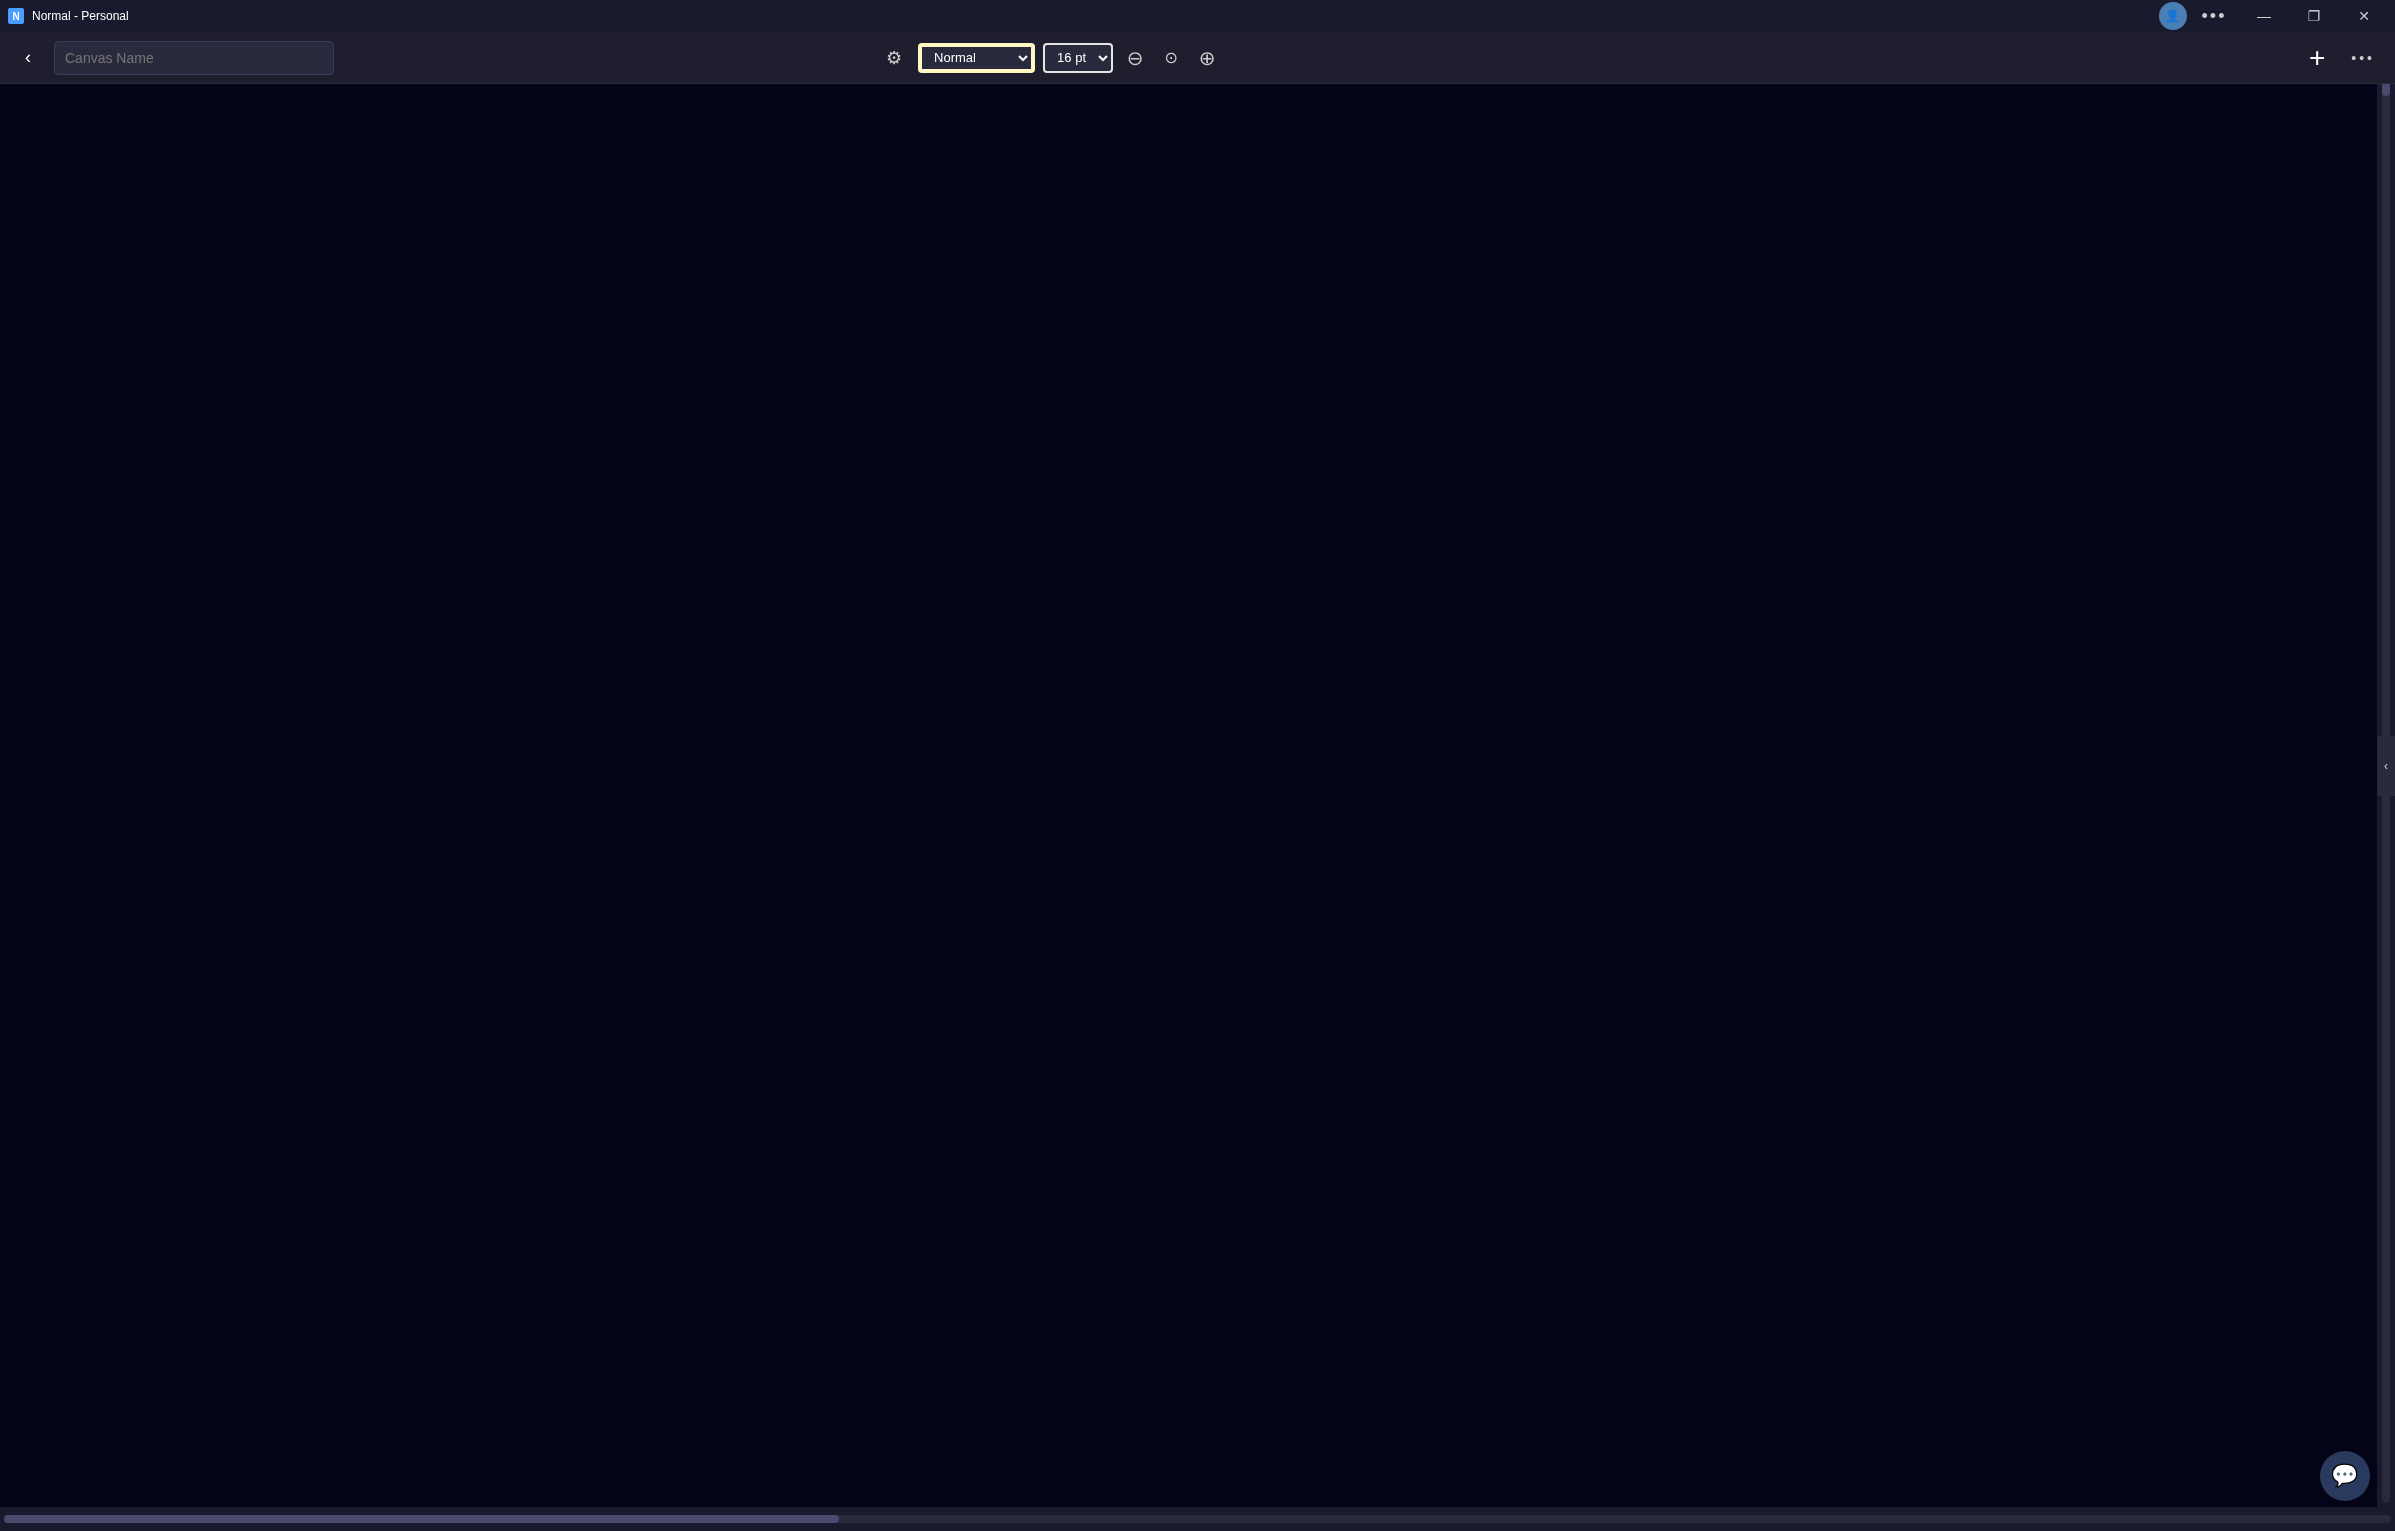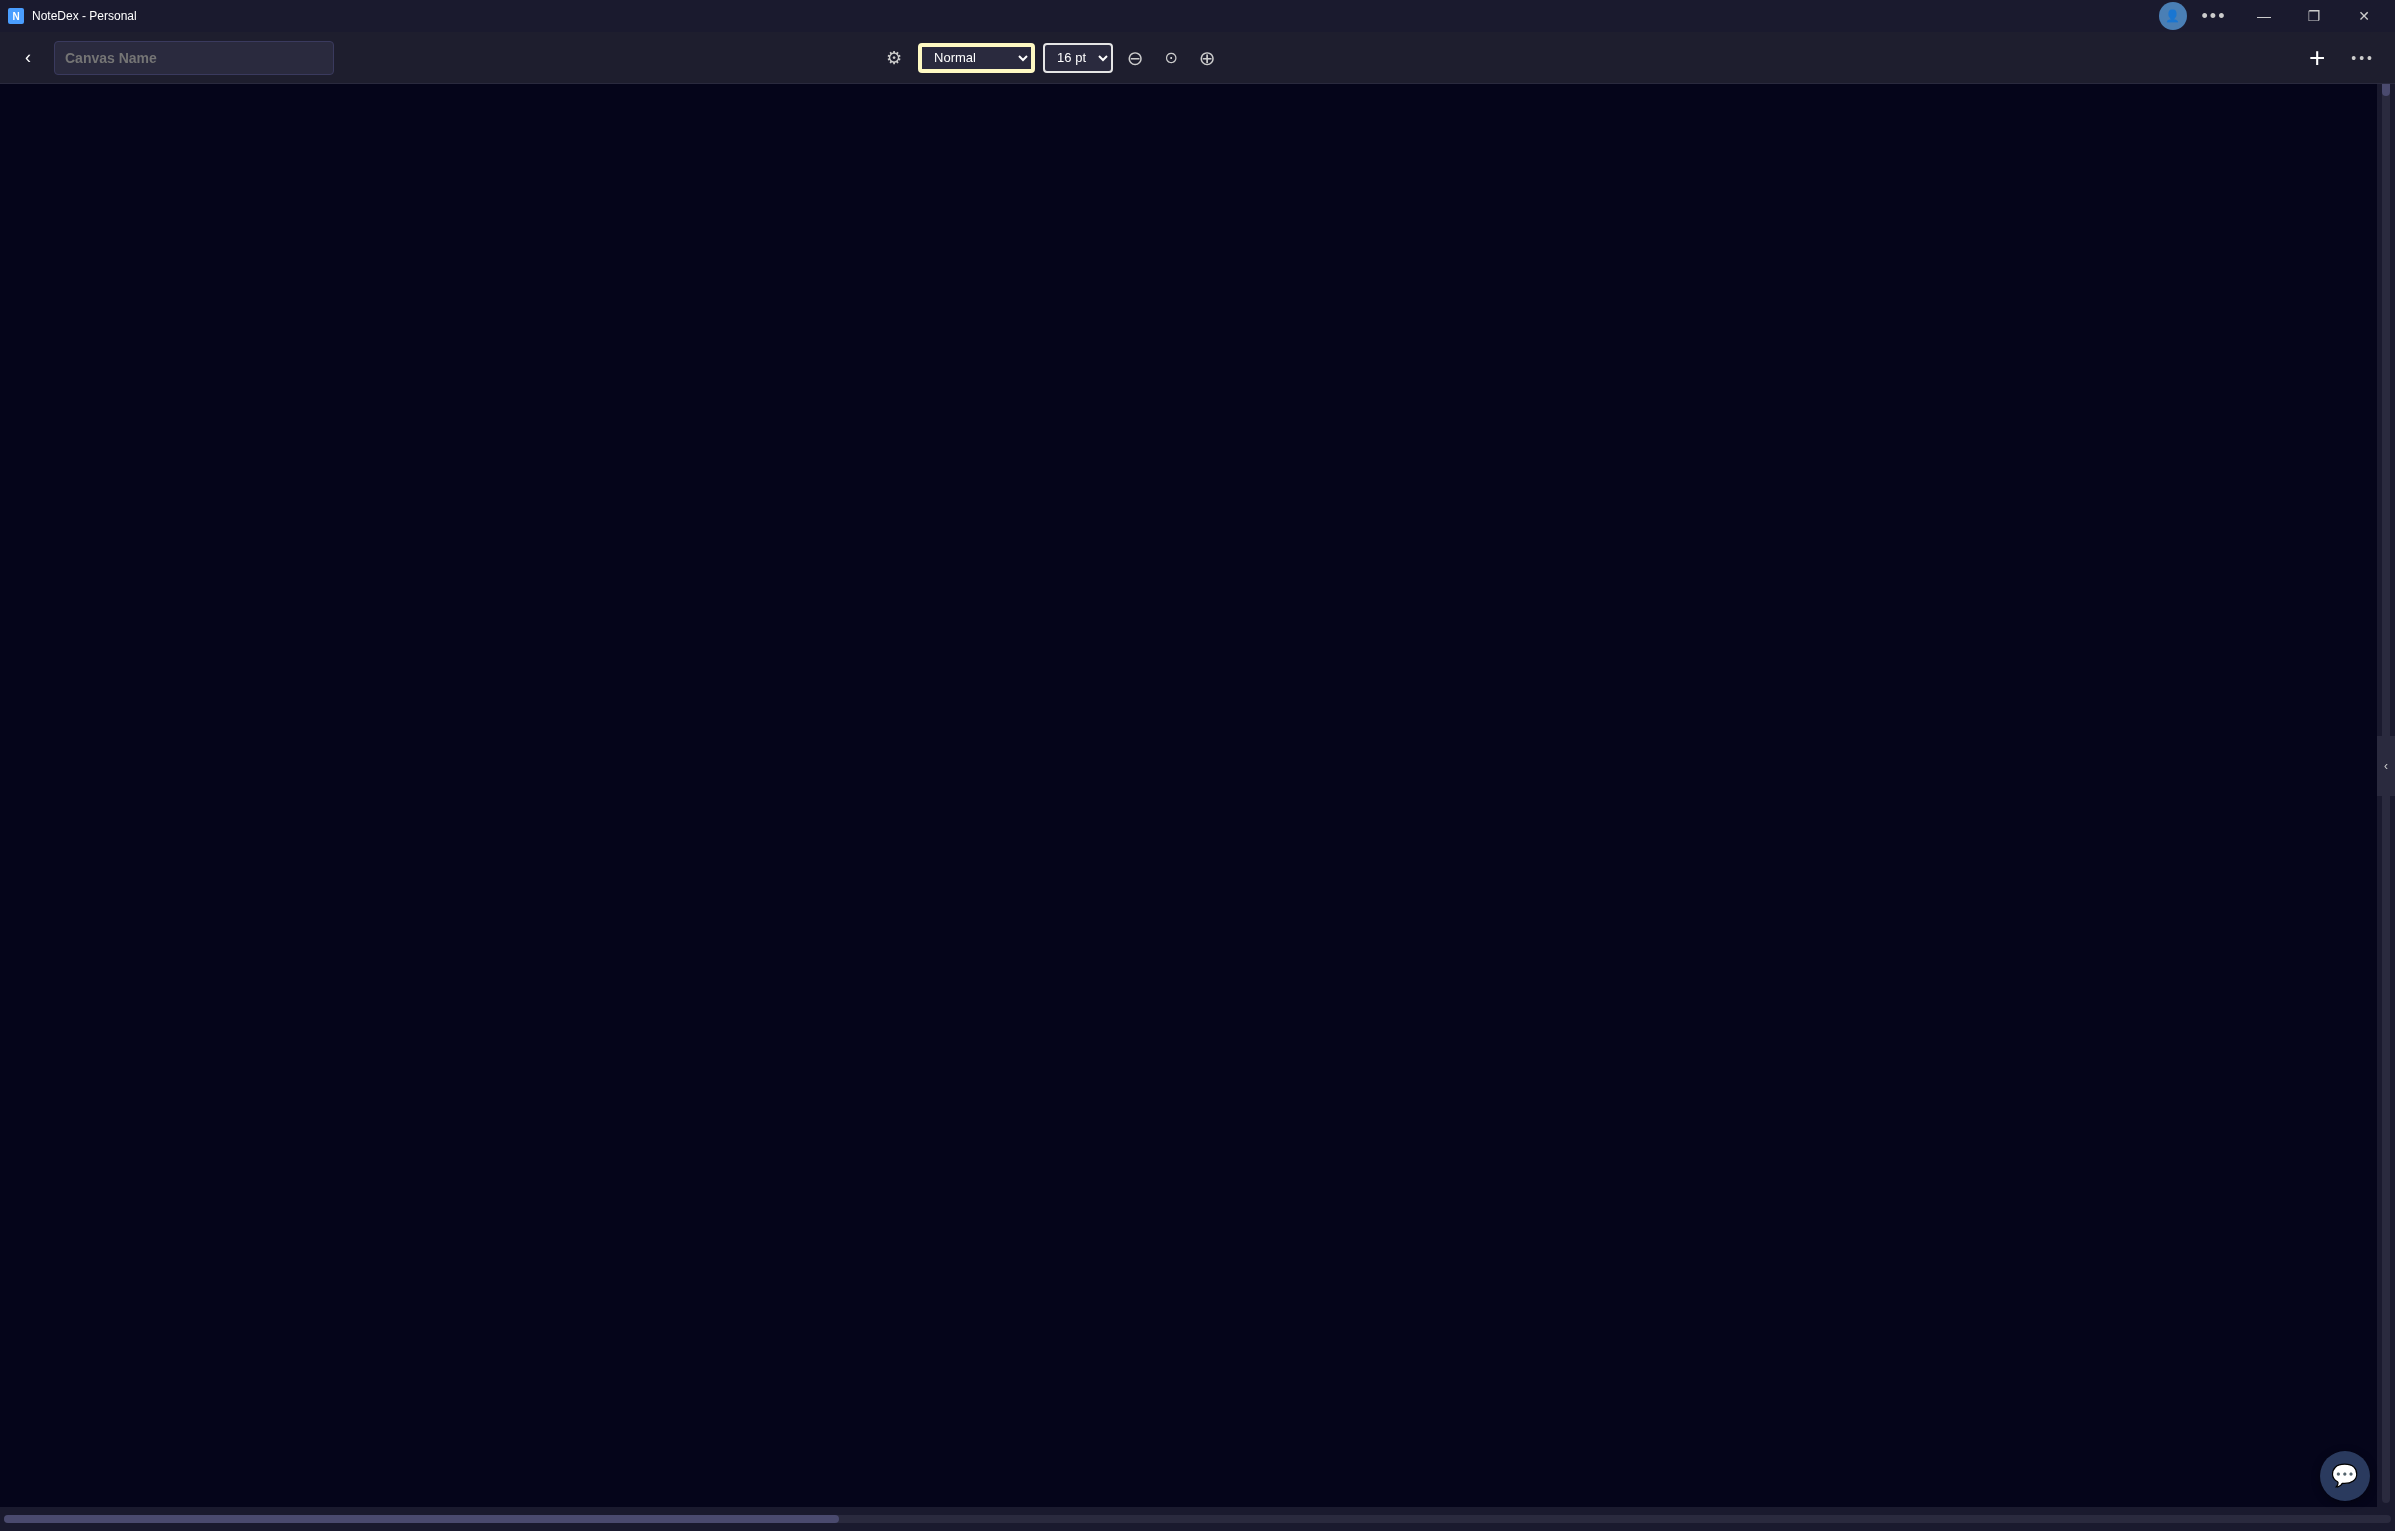--- a/index.html
+++ b/index.html
@@ -131,21 +131,20 @@
     .canvas-name-input {
       width: 280px;
       height: 34px;
       background: #2a2a3e;
       border: 1px solid #3a3a5e;
       border-radius: 4px;
       color: #888888;
       font-size: 14px;
       padding: 0 10px;
       outline: none;
-      font-weight: bold;
     }
 
     .toolbar-center {
       display: flex;
       align-items: center;
       gap: 8px;
       margin-left: auto;
       margin-right: auto;
     }
 
@@ -352,21 +351,21 @@
       font-size: 12px;
       z-index: 20;
     }
   </style>
 </head>
 <body>
 
 <div class="title-bar">
   <div class="title-bar-left">
     <div class="app-icon">N</div>
-    <span class="title-text">NoteDex - Personal</span>
+    <span class="title-text">Normal - Personal</span>
   </div>
   <div class="title-bar-controls">
     <button class="avatar-btn">👤</button>
     <button class="title-bar-more">•••</button>
     <button class="title-bar-btn">—</button>
     <button class="title-bar-btn">❐</button>
     <button class="title-bar-btn close">✕</button>
   </div>
 </div>
 

